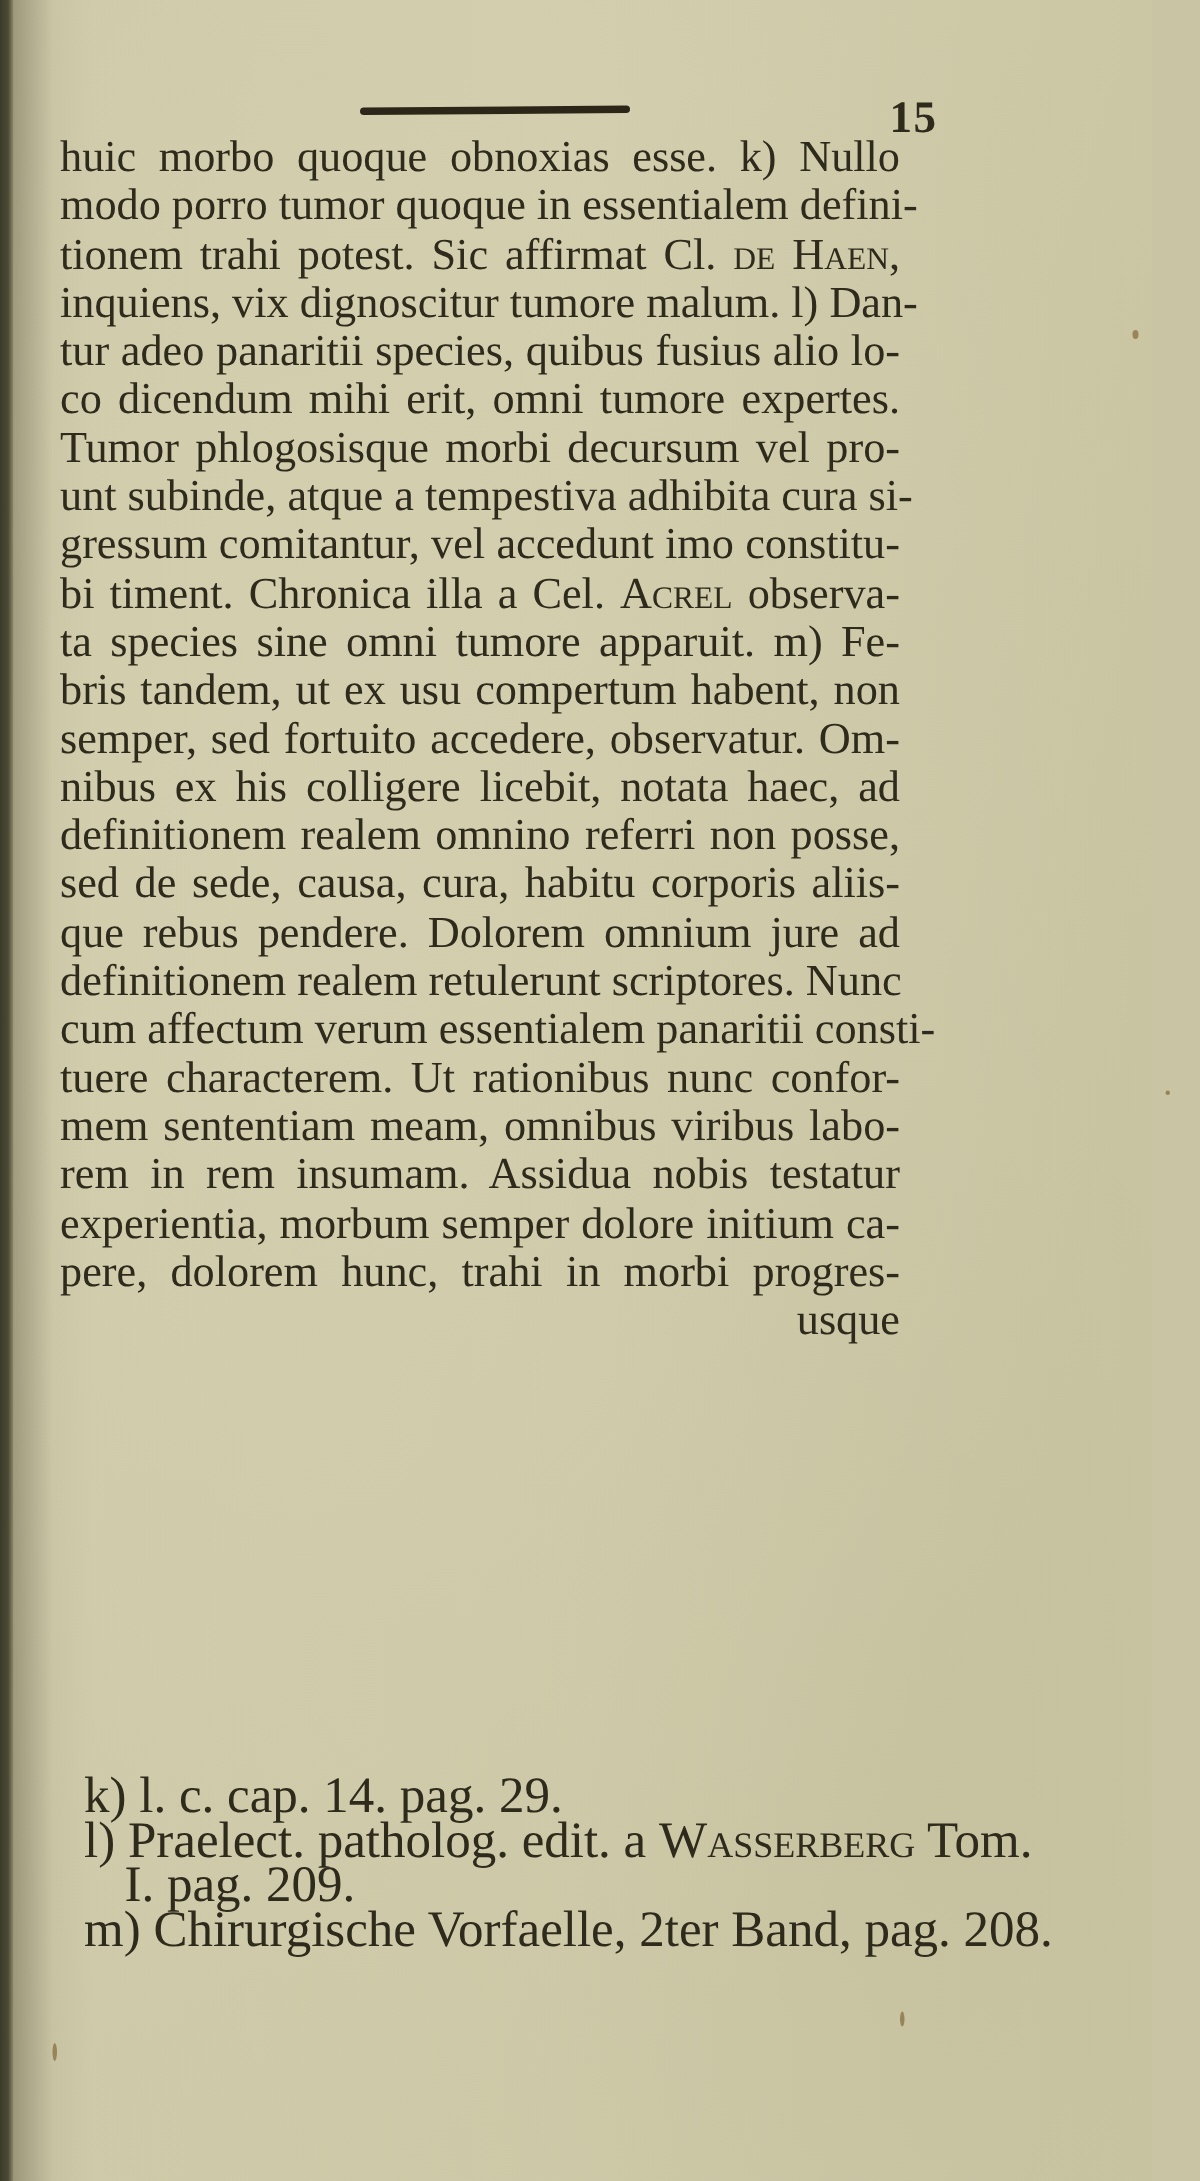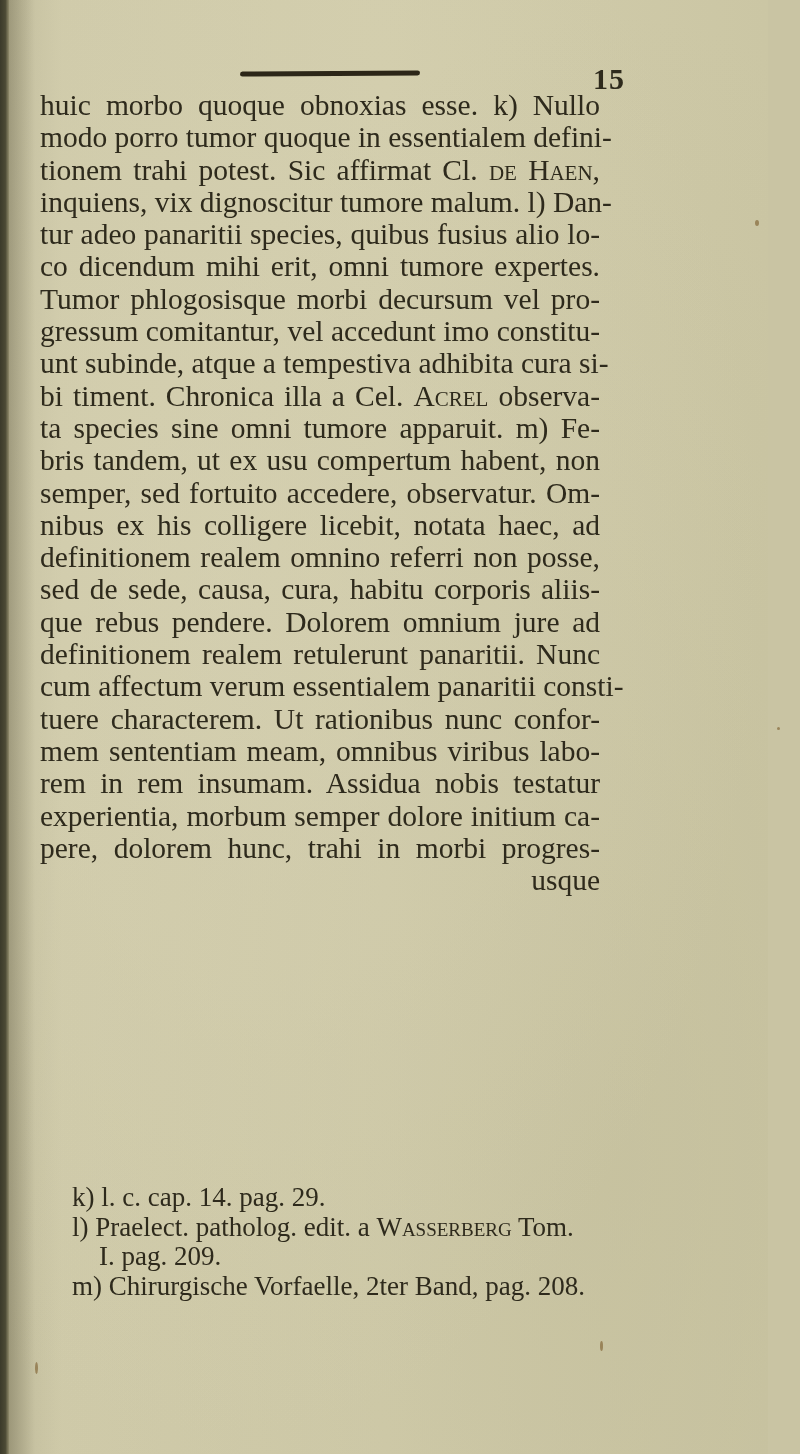--- a/index.html
+++ b/index.html
@@ -42,22 +42,22 @@
     .line {
       display: block; white-space: nowrap;
       text-align-last: justify;
       text-align: justify;
       height: 32.3px;
     }
     .line.last { text-align-last: right; text-align: center; }
     .it { }
     .sc { font-variant: small-caps; }
     .footnotes {
-      position: absolute; left: 72px; top: 1183px; width: 520px;
-      font-size: 27px; line-height: 29.5px;
+      position: absolute; left: 56px; top: 1183px; width: 520px;
+      font-size: 34px; line-height: 29.5px;
     }
     .fn-line { display: block; white-space: nowrap; }
     .fn-line.indent { padding-left: 27px; }
     .speck { position: absolute; background: #7a5a2a; border-radius: 50%; opacity: 0.6; }
   </style>
 </head>
 <body>
 
 <div class="page">
   <div class="binding-edge"></div>
@@ -67,31 +67,31 @@
   <div class="page-number">15</div>
 
   <div class="body-text">
     <span class="line">huic morbo quoque obnoxias esse. k) Nullo</span>
     <span class="line">modo porro tumor quoque in essentialem defini-</span>
     <span class="line"><span>tionem trahi potest. Sic affirmat Cl. </span><span class="sc">de Haen</span><span>,</span></span>
     <span class="line"><span>inquiens, </span><span class="it">vix dignoscitur tumore malum.</span><span> l) Dan-</span></span>
     <span class="line">tur adeo panaritii species, quibus fusius alio lo-</span>
     <span class="line">co dicendum mihi erit, omni tumore expertes.</span>
     <span class="line">Tumor phlogosisque morbi decursum vel pro-</span>
+    <span class="line">unt subinde, atque a tempestiva adhibita cura si-</span>
     <span class="line">gressum comitantur, vel accedunt imo constitu-</span>
-    <span class="line">unt subinde, atque a tempestiva adhibita cura si-</span>
     <span class="line"><span>bi timent. Chronica illa a Cel. </span><span class="sc">Acrel</span><span> observa-</span></span>
     <span class="line">ta species sine omni tumore apparuit. m) Fe-</span>
     <span class="line">bris tandem, ut ex usu compertum habent, non</span>
     <span class="line">semper, sed fortuito accedere, observatur. Om-</span>
     <span class="line">nibus ex his colligere licebit, notata haec, ad</span>
     <span class="line">definitionem realem omnino referri non posse,</span>
     <span class="line">sed de sede, causa, cura, habitu corporis aliis-</span>
     <span class="line">que rebus pendere. Dolorem omnium jure ad</span>
-    <span class="line">definitionem realem retulerunt panaritii. Nunc</span>
+    <span class="line">definitionem realem retulerunt scriptores. Nunc</span>
     <span class="line"><span class="it">cum affectum</span><span> verum essentialem panaritii consti-</span></span>
     <span class="line">tuere characterem. Ut rationibus nunc confor-</span>
     <span class="line">mem sententiam meam, omnibus viribus labo-</span>
     <span class="line">rem in rem insumam. Assidua nobis testatur</span>
     <span class="line">experientia, morbum semper dolore initium ca-</span>
     <span class="line">pere, dolorem hunc, trahi in morbi progres-</span>
     <span class="line last">usque</span>
   </div>
 
   <div class="footnotes">

